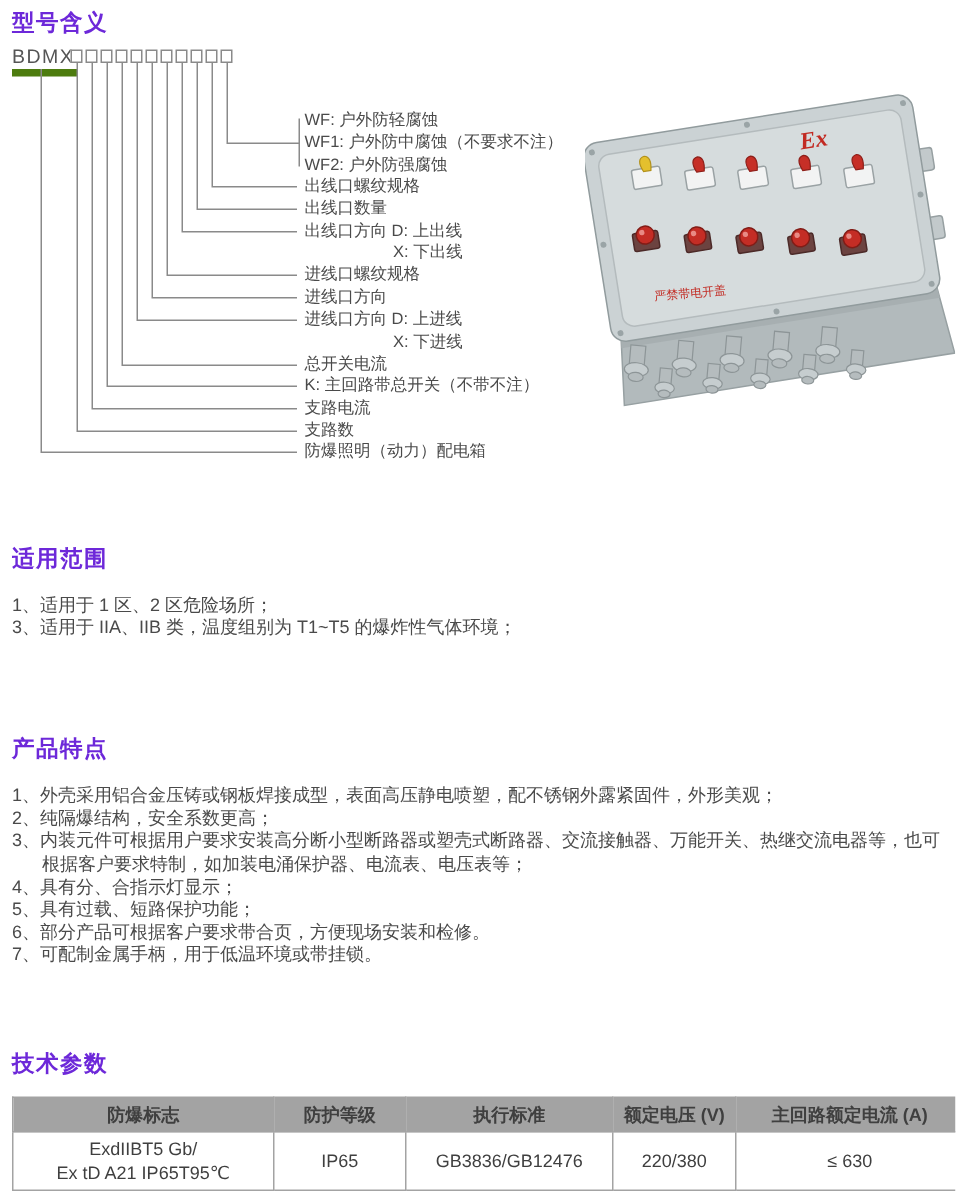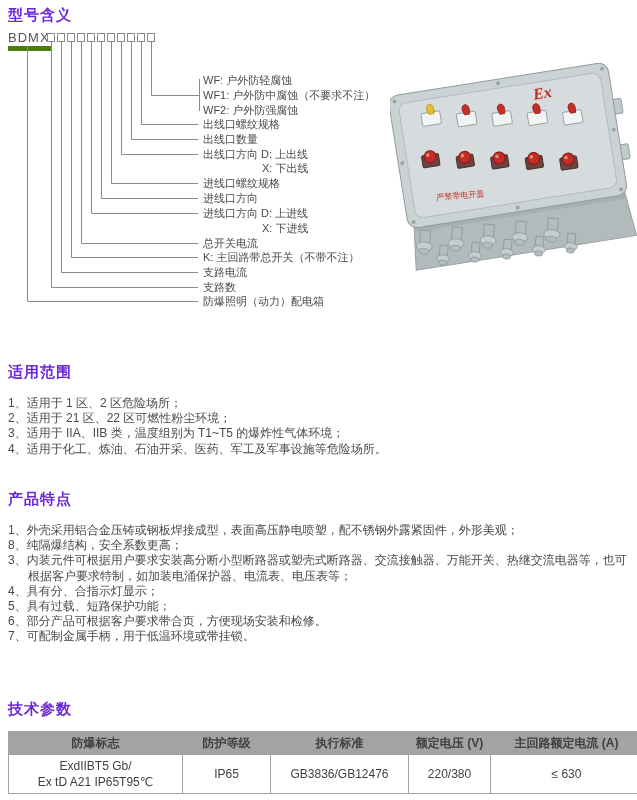--- a/index.html
+++ b/index.html
@@ -239,29 +239,27 @@
             <ellipse cx="172" cy="197" rx="6.5" ry="3.8" fill="#c6cdcf"></ellipse>
             <ellipse cx="172" cy="201" rx="4" ry="2.5"></ellipse>
           </g>
       </g>
     </g>
   </svg>
 
   <h2 id="scope-title" class="sec-title">适用范围</h2>
   <div id="scope-list" class="doc-list">
     <div>1、适用于 1 区、2 区危险场所；</div>
-    <div>2、适用于 21 区、22 区可燃性粉尘环境；</div>
     <div>3、适用于 IIA、IIB 类，温度组别为 T1~T5 的爆炸性气体环境；</div>
-    <div>4、适用于化工、炼油、石油开采、医药、军工及军事设施等危险场所。</div>
   </div>
 
   <h2 id="features-title" class="sec-title">产品特点</h2>
   <div id="features-list" class="doc-list">
     <div>1、外壳采用铝合金压铸或钢板焊接成型，表面高压静电喷塑，配不锈钢外露紧固件，外形美观；</div>
-    <div>8、纯隔爆结构，安全系数更高；</div>
+    <div>2、纯隔爆结构，安全系数更高；</div>
     <div>3、内装元件可根据用户要求安装高分断小型断路器或塑壳式断路器、交流接触器、万能开关、热继交流电器等，也可根据客户要求特制，如加装电涌保护器、电流表、电压表等；</div>
     <div>4、具有分、合指示灯显示；</div>
     <div>5、具有过载、短路保护功能；</div>
     <div>6、部分产品可根据客户要求带合页，方便现场安装和检修。</div>
     <div>7、可配制金属手柄，用于低温环境或带挂锁。</div>
   </div>
 
   <h2 id="tech-title" class="sec-title">技术参数</h2>
   <table id="tech-table">
     <thead>

